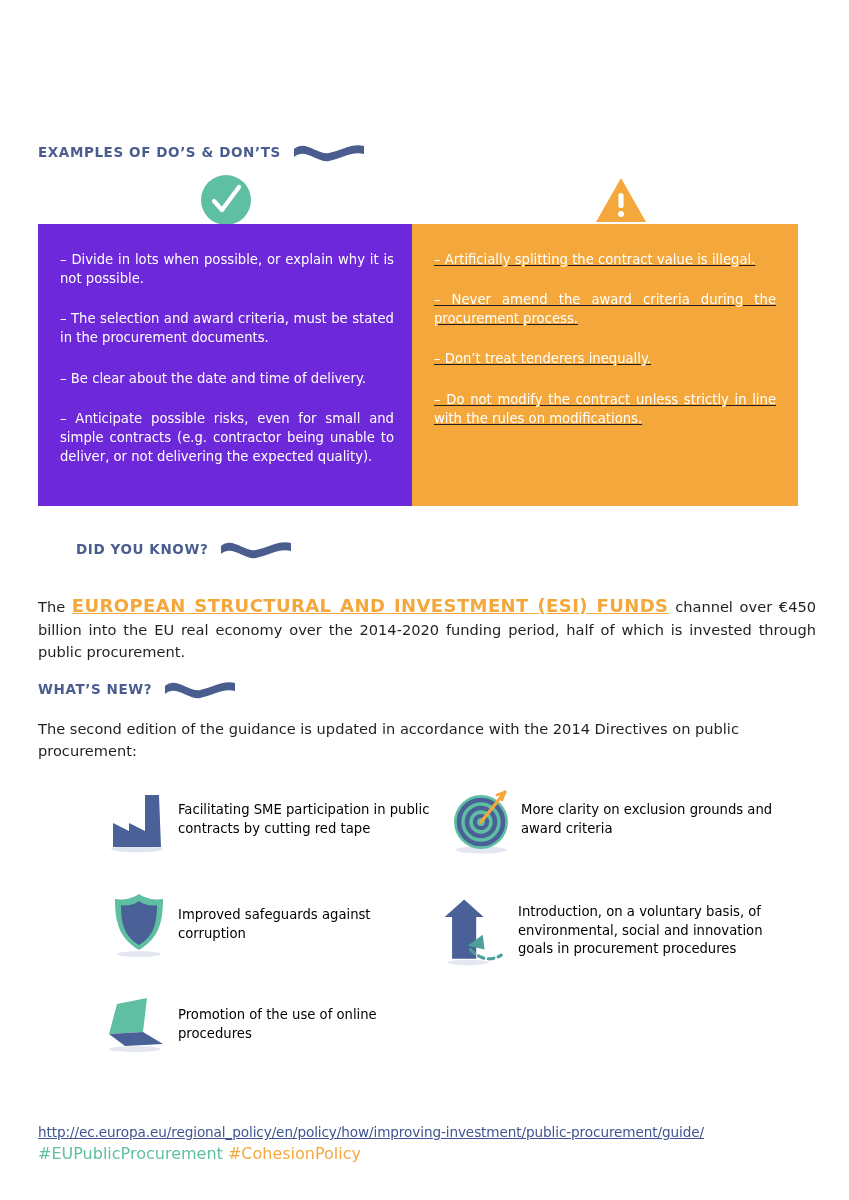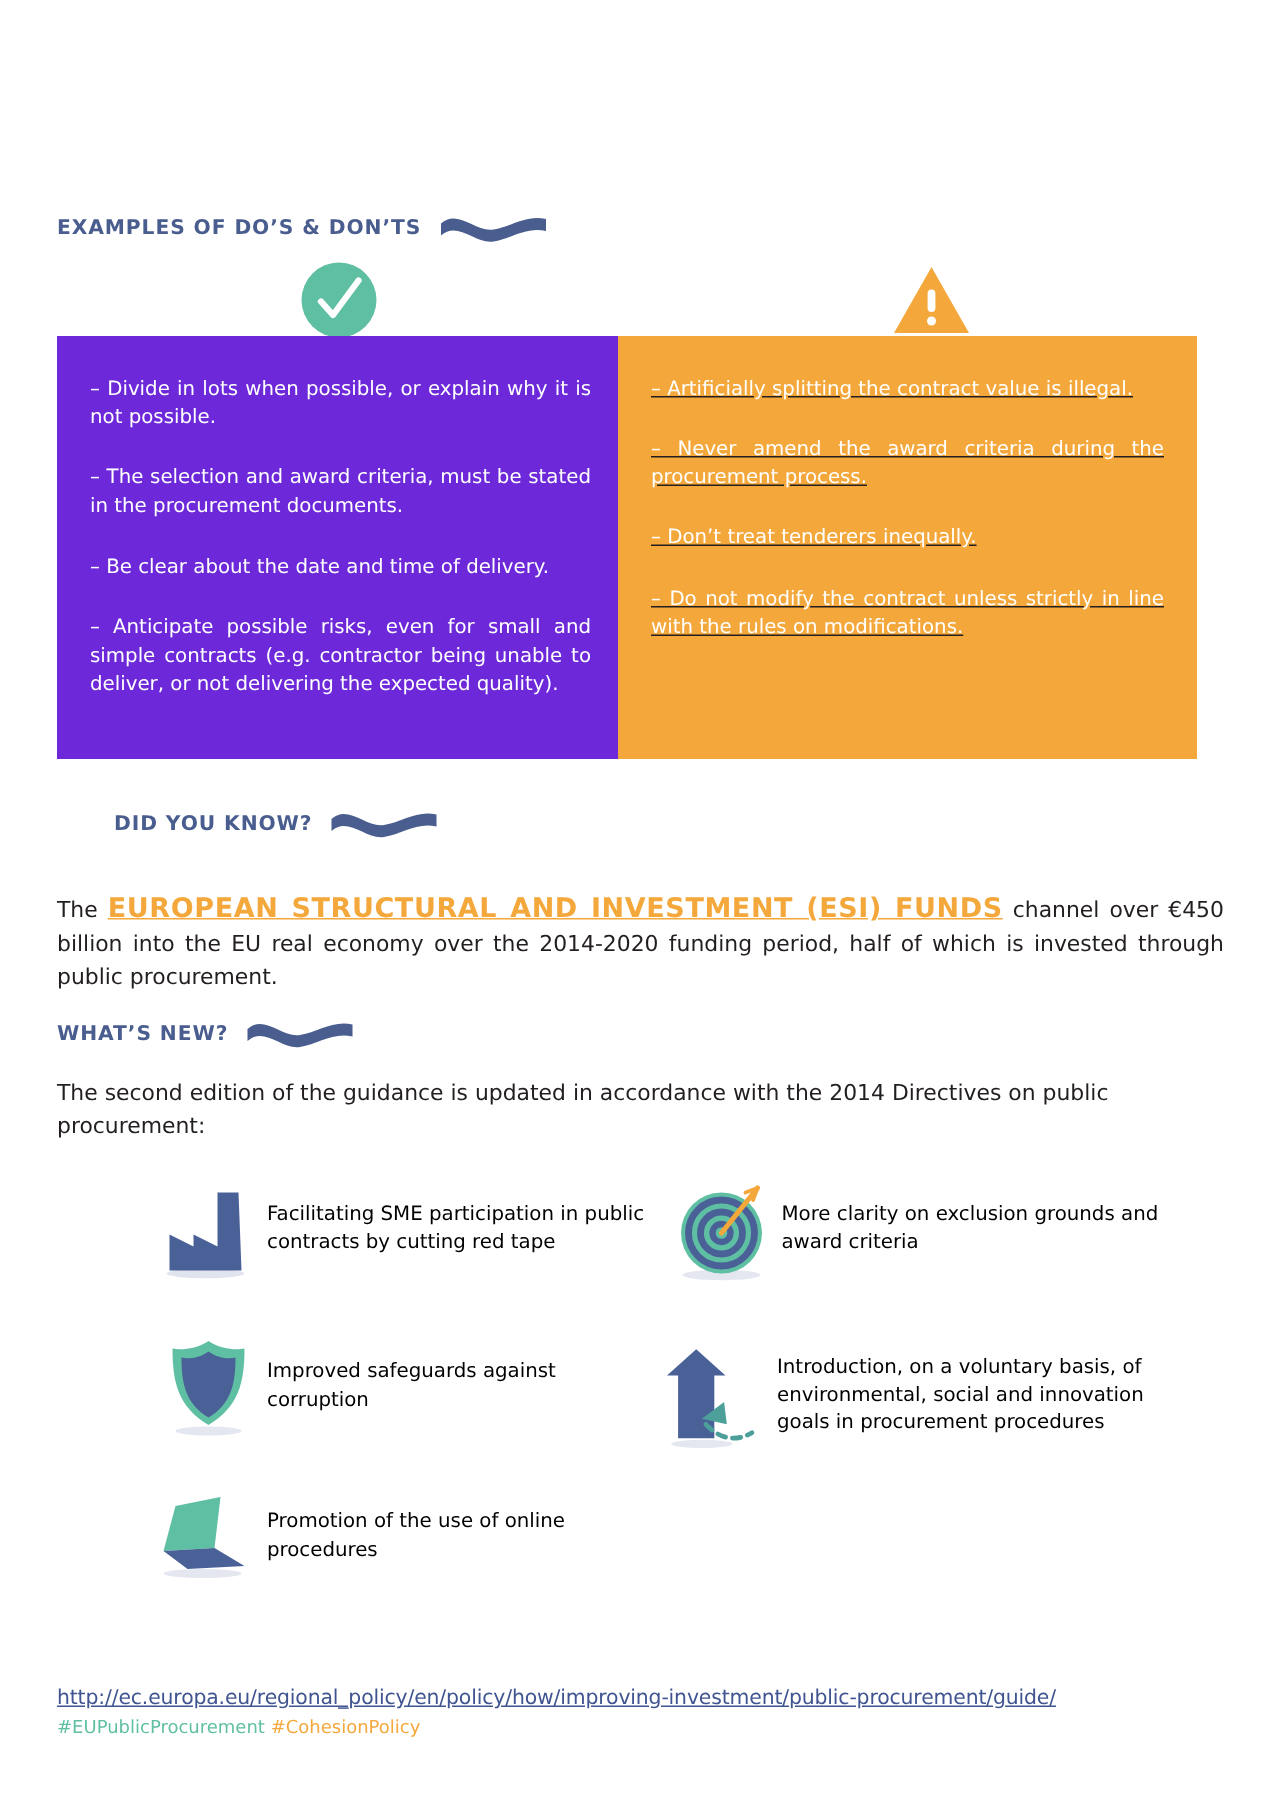--- a/index.html
+++ b/index.html
@@ -112,21 +112,21 @@
     font-size: 13.6px;
     color: #3f5490;
     text-decoration: underline;
     letter-spacing: -0.1px;
     text-align: right;
   }
   .footer .tags {
     display: block;
     margin-top: 4px;
     font-family: "DejaVu Sans", sans-serif;
-    font-size: 12px;
+    font-size: 16px;
   }
   .tag-green  { color: #5fbfa2; }
   .tag-orange { color: #f4a83b; }
 </style>
 </head>
 <body>
 
 <div class="page">
 
   <div class="section-head" style="left:38px; top:141px;">

